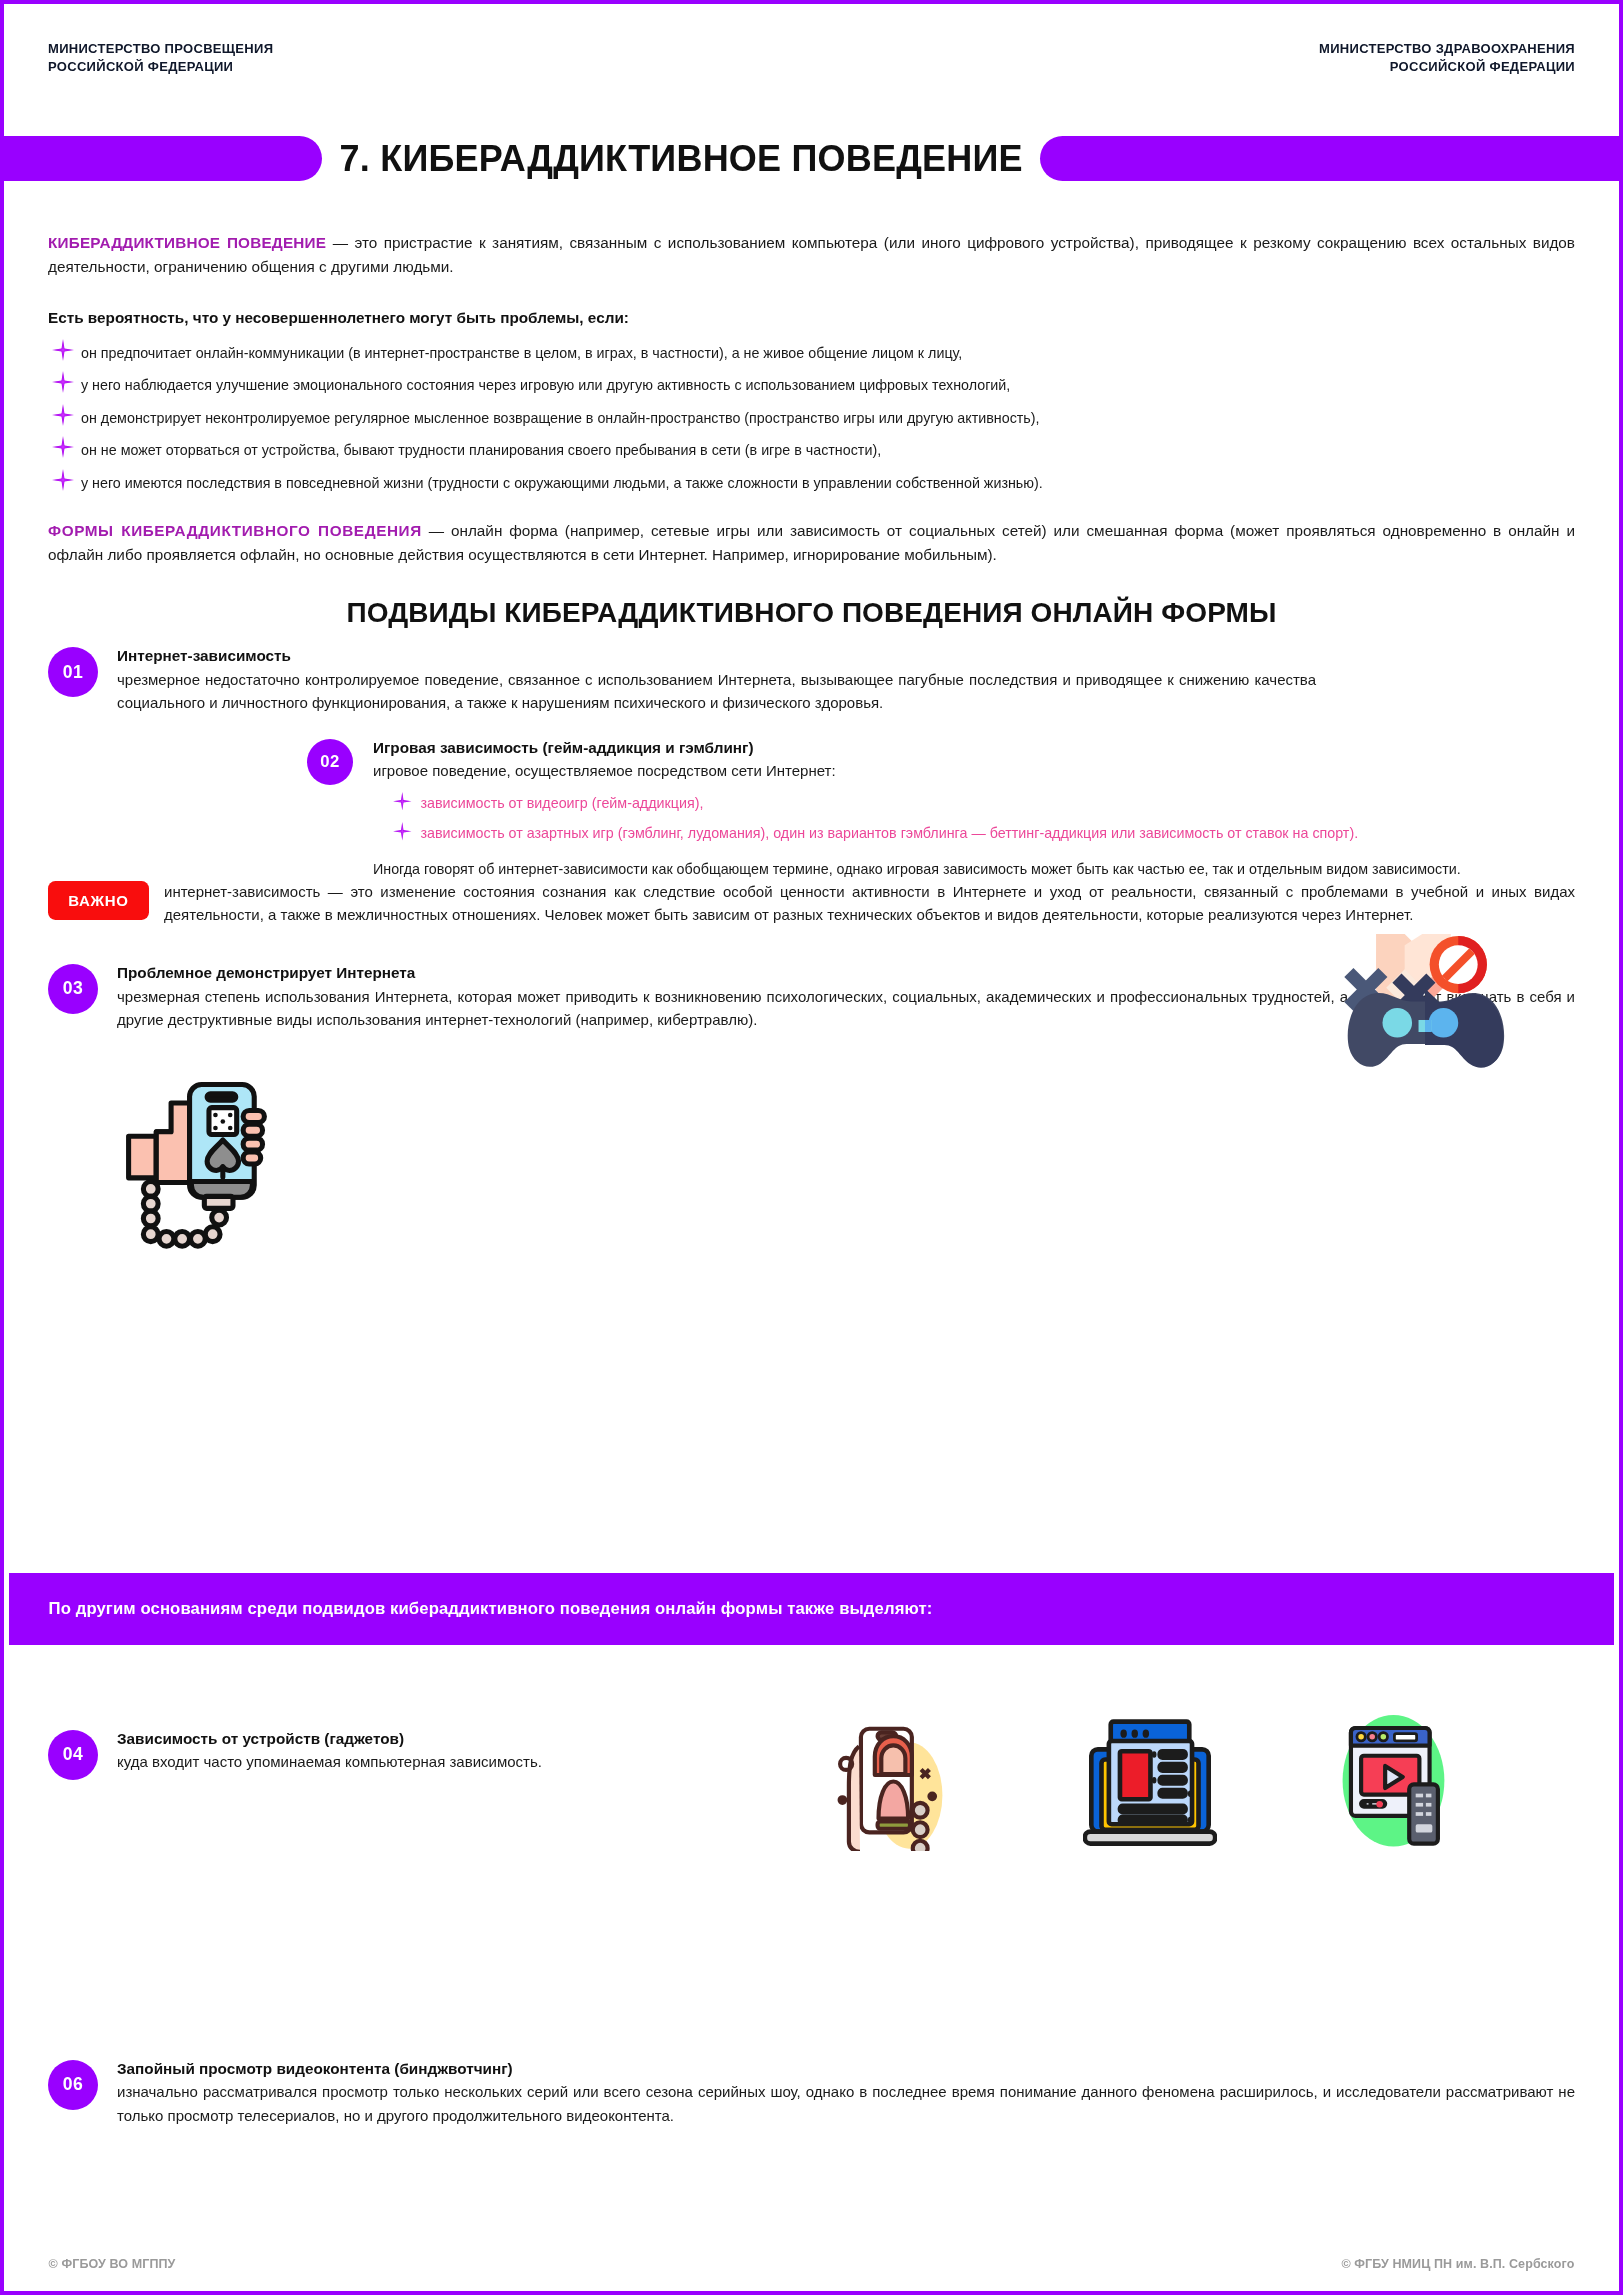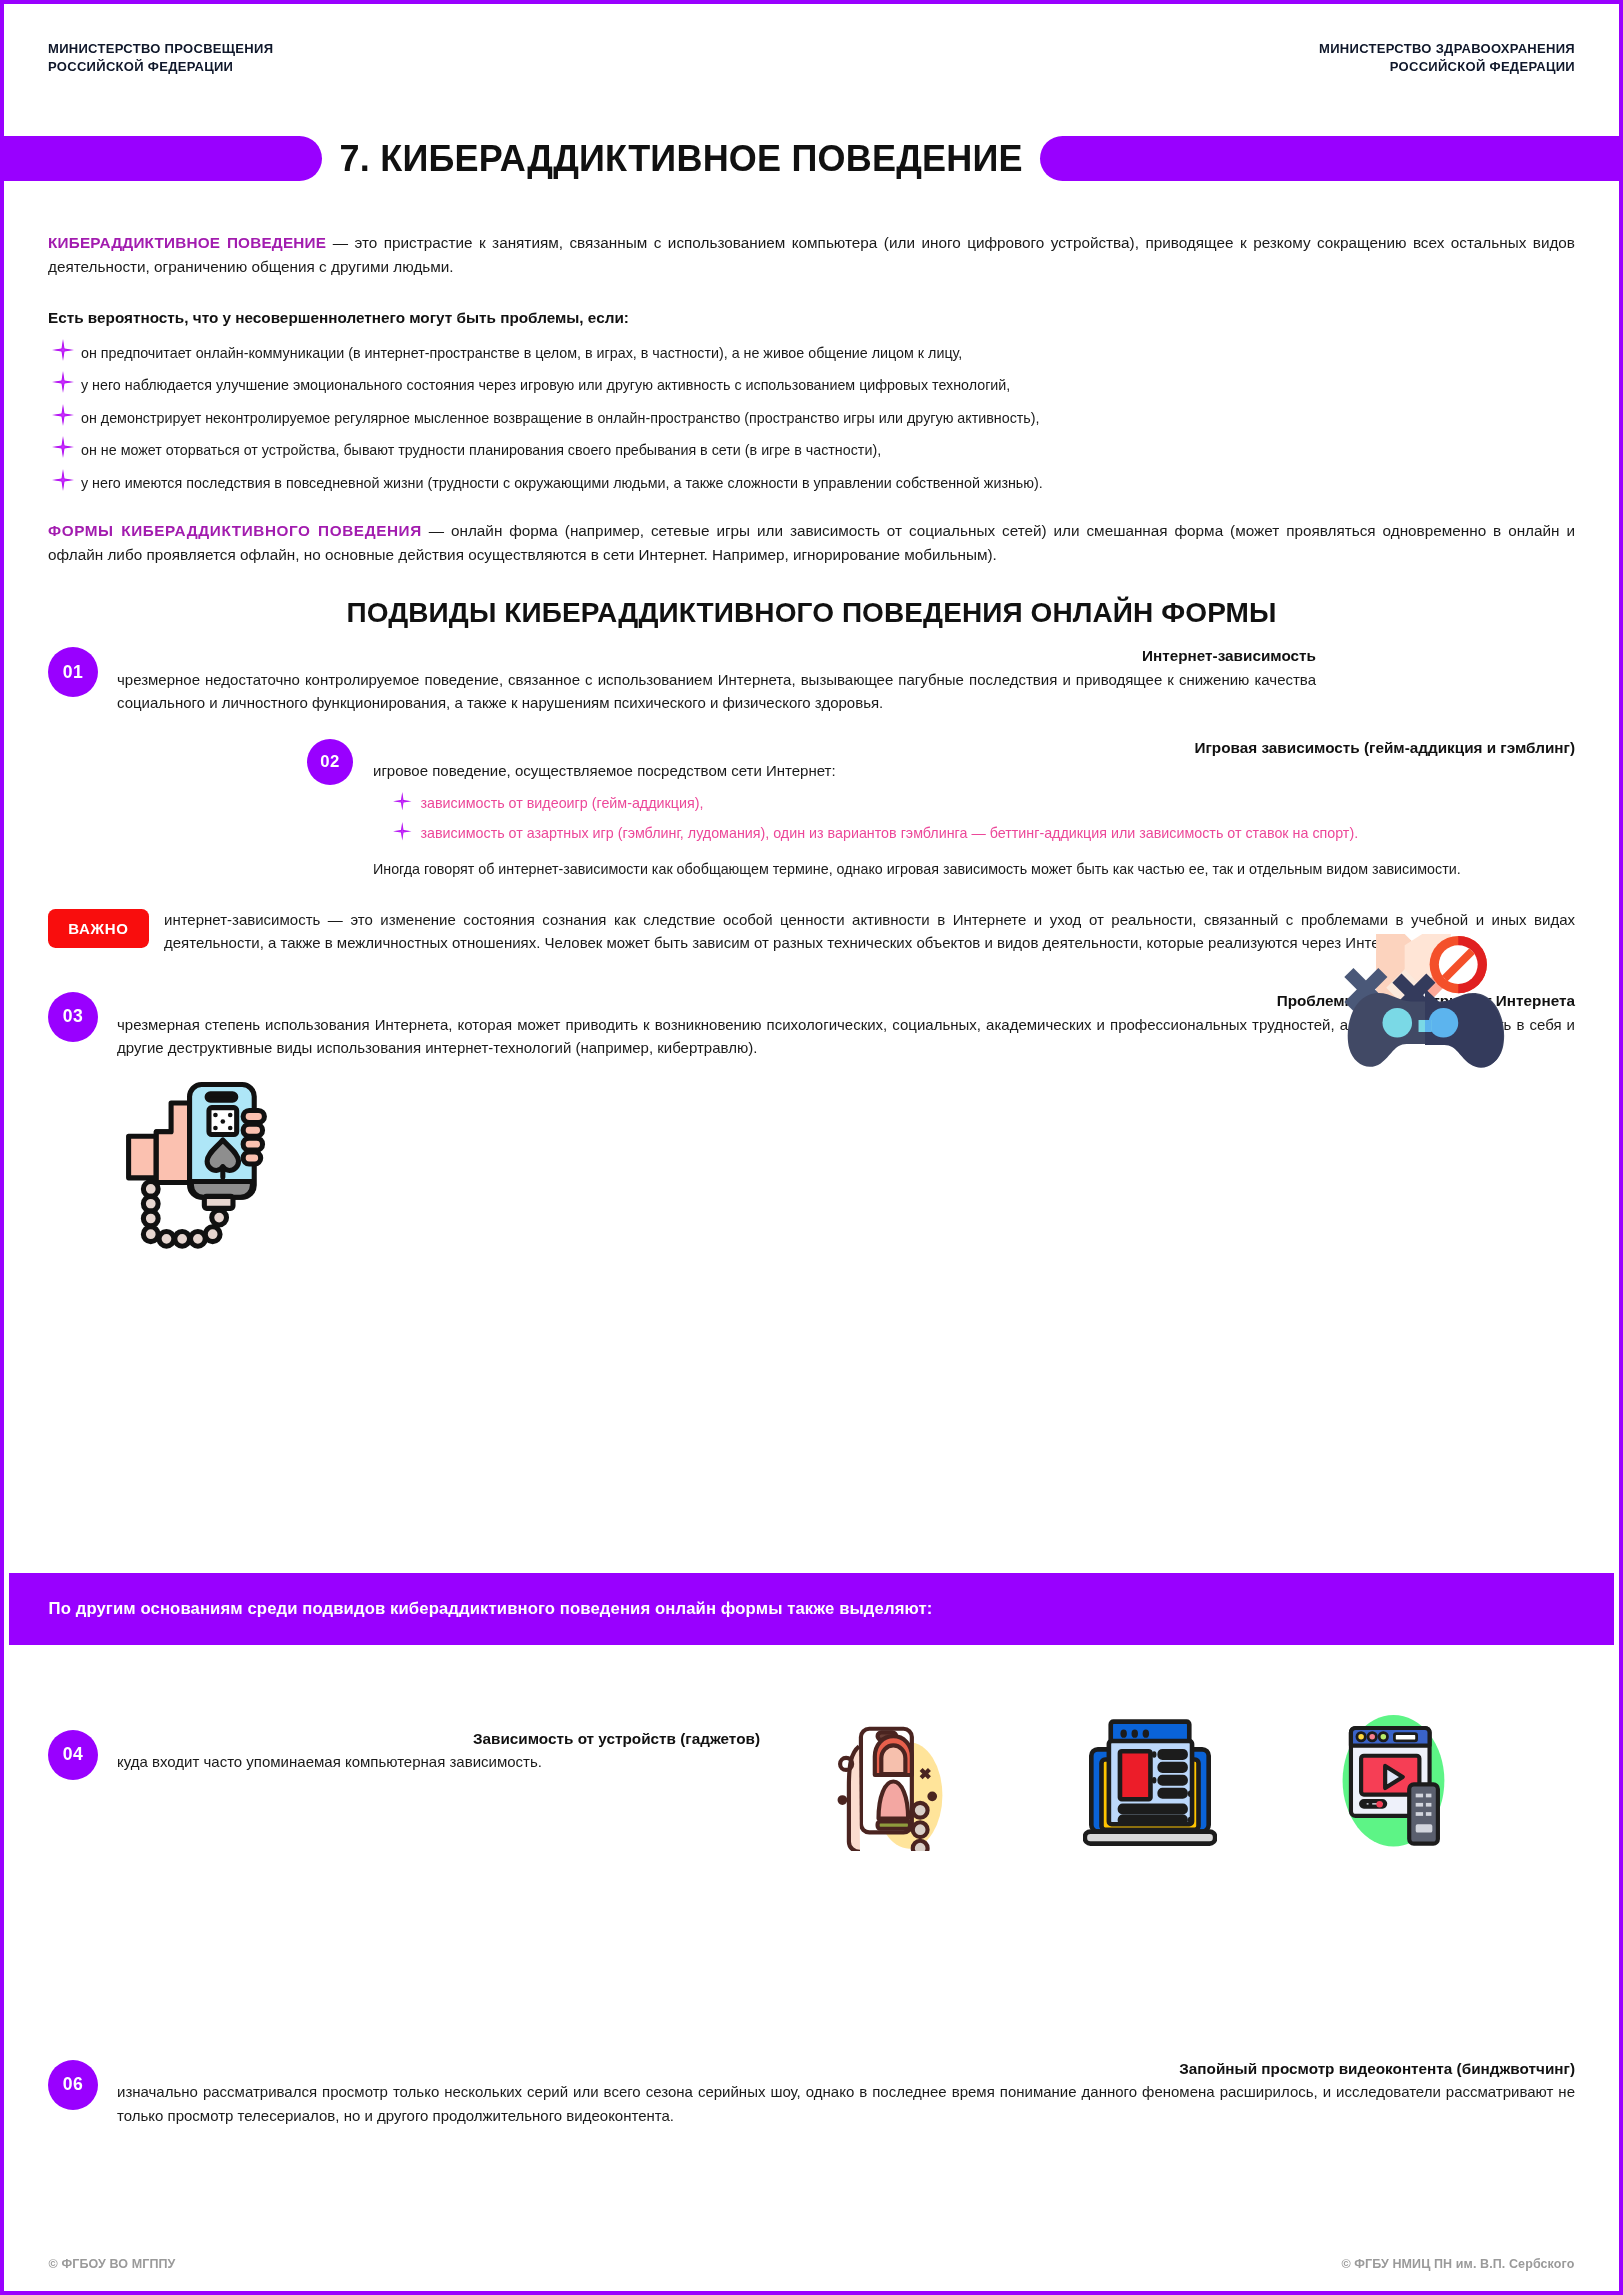--- a/index.html
+++ b/index.html
@@ -117,40 +117,40 @@
   .numitem .badge{
     position:absolute;left:0;top:0;
     width:50px;height:50px;border-radius:50%;
     background:#9900ff;color:#ffffff;
     display:flex;align-items:center;justify-content:center;
     font-size:17.6px;font-weight:700;letter-spacing:0.5px;
   }
   .numitem .body{margin-left:69px;}
   .numitem h3{
     margin:5.6px 0 2.8px 0;
-    font-size:15.3px;font-weight:700;color:#111111;text-align:right;
+    font-size:15.3px;font-weight:700;color:#111111;
   }
   .numitem p{
     margin:0;font-size:15px;line-height:1.56;color:#1a1a1a;text-align:justify;
   }
 
   
   .item02{margin-top:24px;margin-left:259px;position:relative;}
   .item02 .badge{width:46px;height:46px;font-size:16.7px;}
   .item02 .body{margin-left:66px;}
   ul.sub{list-style:none;margin:10.2px 0 0 0;padding:0 0 0 18.5px;}
   ul.sub li{
     position:relative;padding-left:29px;margin-bottom:9.3px;
     font-size:14.3px;line-height:1.48;color:#ec4899;
   }
   ul.sub .spark{width:18.5px;height:18.5px;left:1.9px;top:-1.4px;}
   .note{margin-top:13px;font-size:14.3px;line-height:1.56;color:#1a1a1a;}
 
   
-  .important{position:relative;margin-top:28px;min-height:56px;}
+  .important{position:relative;min-height:56px;}
   .imp-badge{
     position:absolute;left:0;top:0.9px;
     width:101px;height:39px;border-radius:7.4px;
     background:#f90d0d;color:#ffffff;
     display:flex;align-items:center;justify-content:center;
     font-size:15px;font-weight:700;letter-spacing:0.7px;
   }
   .imp-text{
     margin-left:116px;font-size:15px;line-height:1.56;color:#1a1a1a;text-align:justify;
   }

